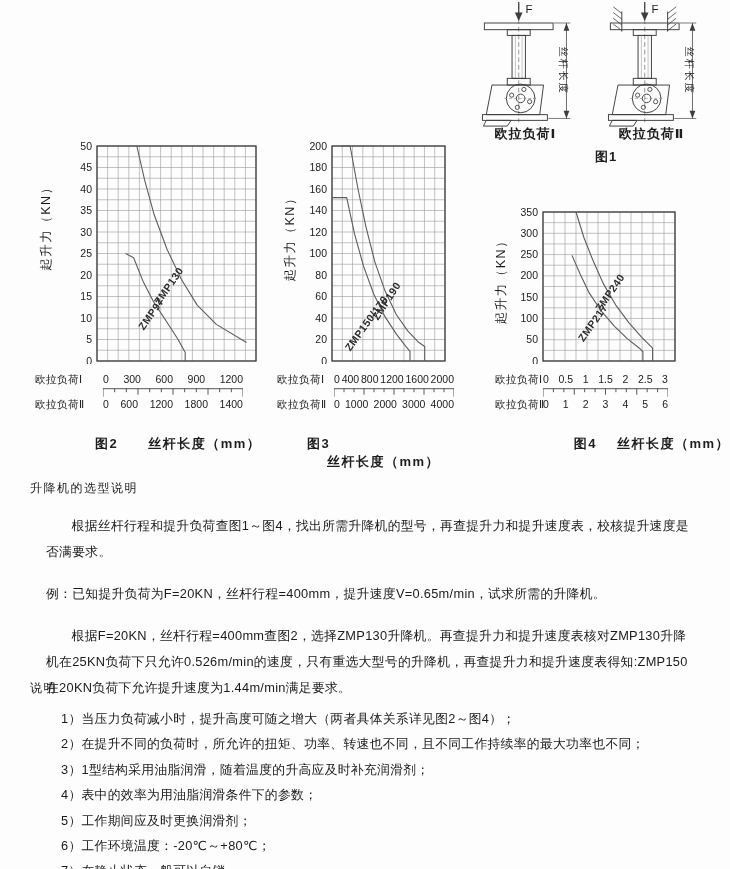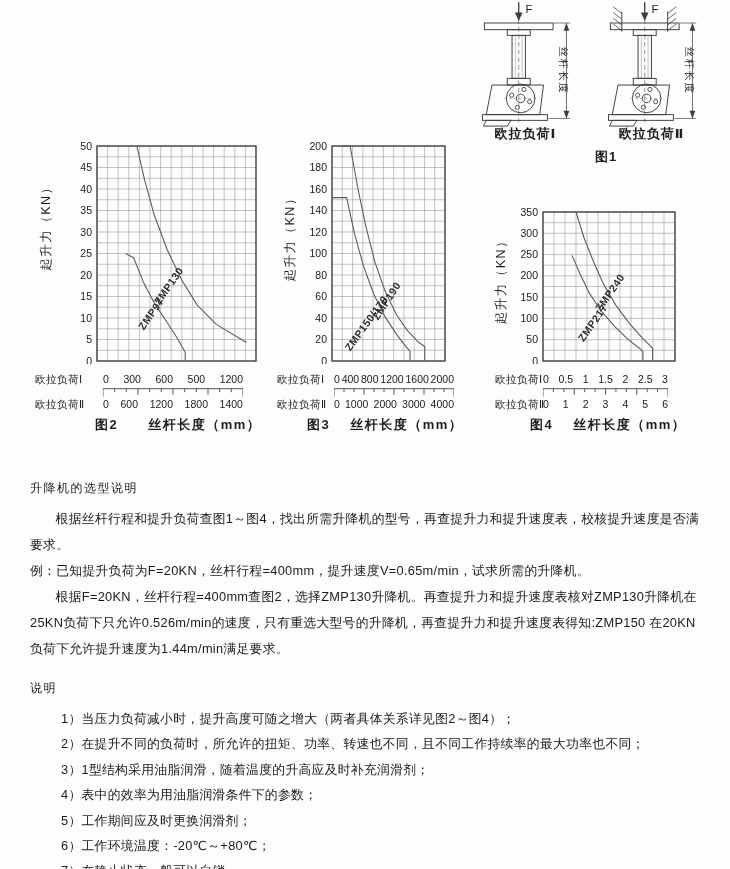--- a/index.html
+++ b/index.html
@@ -13,26 +13,26 @@
   .jcap{position:absolute;font-size:13px;font-weight:700;text-align:center;letter-spacing:1px;white-space:nowrap}
   #jcap1{left:8px;top:125px;width:125px}
   #jcap2{left:134px;top:125px;width:125px}
   #figlab1{left:96px;top:148px;width:110px}
   .chart-block{position:absolute}
   .chart-block svg{display:block}
   .axis-row{position:relative;height:15px;font-size:10.5px;color:#1b1b1b}
   .axis-lab{position:absolute;top:1px;letter-spacing:0.5px;white-space:nowrap}
   .ticks{position:absolute;top:1px;display:flex;justify-content:space-between}
   .ruler{display:block;margin-top:1px}
-  .cap{display:flex;font-size:13px;font-weight:700;letter-spacing:1.5px;margin-top:4px;white-space:nowrap}
+  .cap{display:flex;font-size:13px;font-weight:700;letter-spacing:1.5px;margin-top:23px;white-space:nowrap}
   .section{position:absolute;color:#1b1b1b}
   .h2{font-size:12px;font-weight:400;letter-spacing:1.5px}
   #sel{left:30px;top:480px;width:676px}
   #selParas{margin-top:9px}
-  #selParas p{margin:0;font-size:12.8px;line-height:26px;letter-spacing:0.3px}
+  #selParas p{margin:16px;font-size:12.8px;line-height:26px;letter-spacing:0.3px}
   #selParas p.pind{text-indent:2em}
   #notes{left:30px;top:680px;width:684px}
   #noteItems{margin-top:9px;padding-left:31px}
   .note-item{font-size:12.8px;line-height:25.4px;letter-spacing:0.3px}
 </style>
 </head>
 <body>
 
 <div class="page">
 
@@ -165,21 +165,21 @@
           <text x="143.73" y="147.89999999999998" text-anchor="middle" font-size="10.5" font-weight="600" letter-spacing="0.5" fill="#2d2d2d" transform="rotate(-55 143.73 147.89999999999998)">ZMP130</text>
           <path d="M97.6 113.5 L105.6 117.8 L115.1 141.4 L126.2 162.9 L139.0 182.3 L150.1 199.5 L157.2 212.4 L157.2 221.0" fill="none" stroke="#5d5d5d" stroke-width="1.1" stroke-linejoin="round"></path>
           <text x="126.24" y="175.85" text-anchor="middle" font-size="10.5" font-weight="600" letter-spacing="0.5" fill="#2d2d2d" transform="rotate(-55 126.24 175.85)">ZMP97</text>
         </svg>
         <div class="axis-row">
           <span class="axis-lab" style="left: 7px;">欧拉负荷Ⅰ</span>
           <div class="ticks" style="left: 75px; width: 140px;">
             <span>0</span>
             <span>300</span>
             <span>600</span>
-            <span>500</span>
+            <span>900</span>
             <span>1200</span>
           </div>
         </div>
         <svg width="140" height="9" class="ruler" style="margin-left: 75px;">
           <line x1="0" y1="0.7" x2="140" y2="0.7" stroke="#444" stroke-width="0.9"></line>
           <line x1="0" y1="0.7" x2="0" y2="8.7" stroke="#444" stroke-width="0.9"></line>
           <line x1="11.666666666666666" y1="0.7" x2="11.666666666666666" y2="4.2" stroke="#444" stroke-width="0.9"></line>
           <line x1="23.333333333333332" y1="0.7" x2="23.333333333333332" y2="4.2" stroke="#444" stroke-width="0.9"></line>
           <line x1="35" y1="0.7" x2="35" y2="6.7" stroke="#444" stroke-width="0.9"></line>
           <line x1="46.666666666666664" y1="0.7" x2="46.666666666666664" y2="4.2" stroke="#444" stroke-width="0.9"></line>
@@ -290,21 +290,21 @@
         <div class="axis-row">
           <span class="axis-lab" style="left: 1px;">欧拉负荷Ⅱ</span>
           <div class="ticks" style="left: 58px; width: 120px;">
             <span>0</span>
             <span>1000</span>
             <span>2000</span>
             <span>3000</span>
             <span>4000</span>
           </div>
         </div>
-        <div class="cap" style="padding-left: 31px;">
+        <div class="cap" style="padding-left: 31px; flex-direction: column;">
           <span>图3</span>
           <span style="margin-left: 20px;">丝杆长度（mm）</span>
         </div>
       </div>
       <div class="chart-block" style="left: 488px; top: 140px; width: 242px;">
         <svg width="242" height="224" style="margin-bottom: 8px;">
           <line x1="55" y1="72" x2="55" y2="221" stroke="#9b9b9b" stroke-width="0.6"></line>
           <line x1="66" y1="72" x2="66" y2="221" stroke="#9b9b9b" stroke-width="0.6"></line>
           <line x1="77" y1="72" x2="77" y2="221" stroke="#9b9b9b" stroke-width="0.6"></line>
           <line x1="88" y1="72" x2="88" y2="221" stroke="#9b9b9b" stroke-width="0.6"></line>
@@ -380,21 +380,21 @@
           <div class="ticks" style="left: 55px; width: 125px;">
             <span>0</span>
             <span>1</span>
             <span>2</span>
             <span>3</span>
             <span>4</span>
             <span>5</span>
             <span>6</span>
           </div>
         </div>
-        <div class="cap" style="padding-left: 42px;">
+        <div class="cap" style="padding-left: 42px; justify-content: flex-end;">
           <span>图4</span>
           <span style="margin-left: 20px;">丝杆长度（mm）</span>
         </div>
       </div>
     </div>
 
   <div class="section" id="sel">
     <div class="h2">升降机的选型说明</div>
     <div id="selParas">
         <p class="pind">根据丝杆行程和提升负荷查图1～图4，找出所需升降机的型号，再查提升力和提升速度表，校核提升速度是否满要求。</p>

